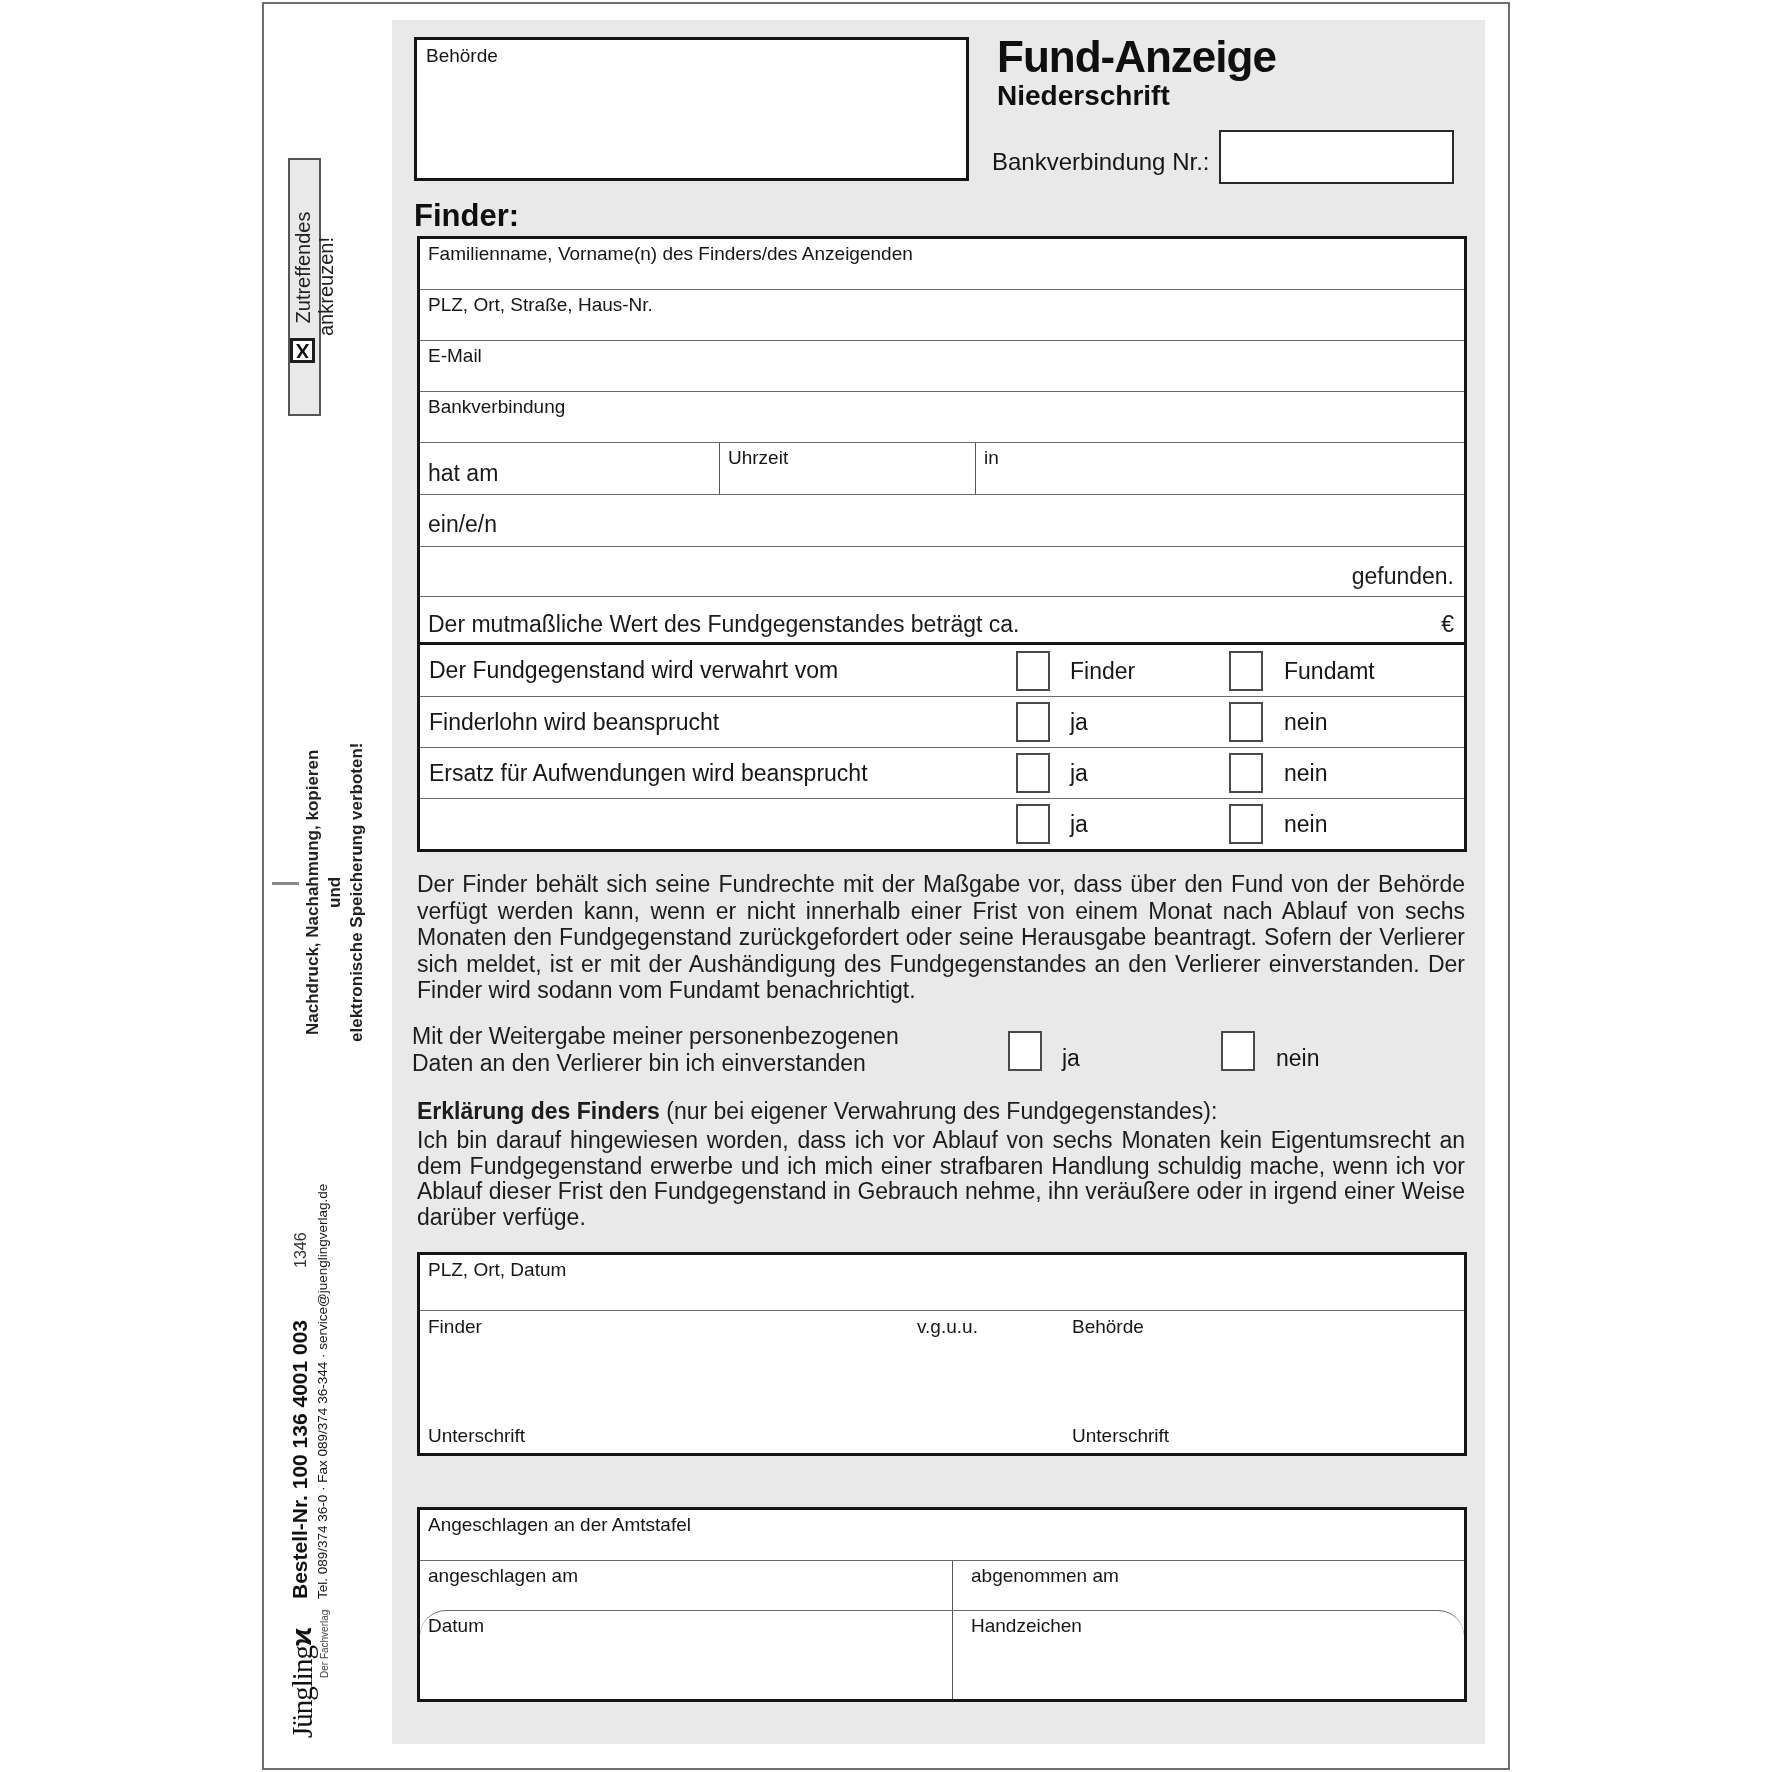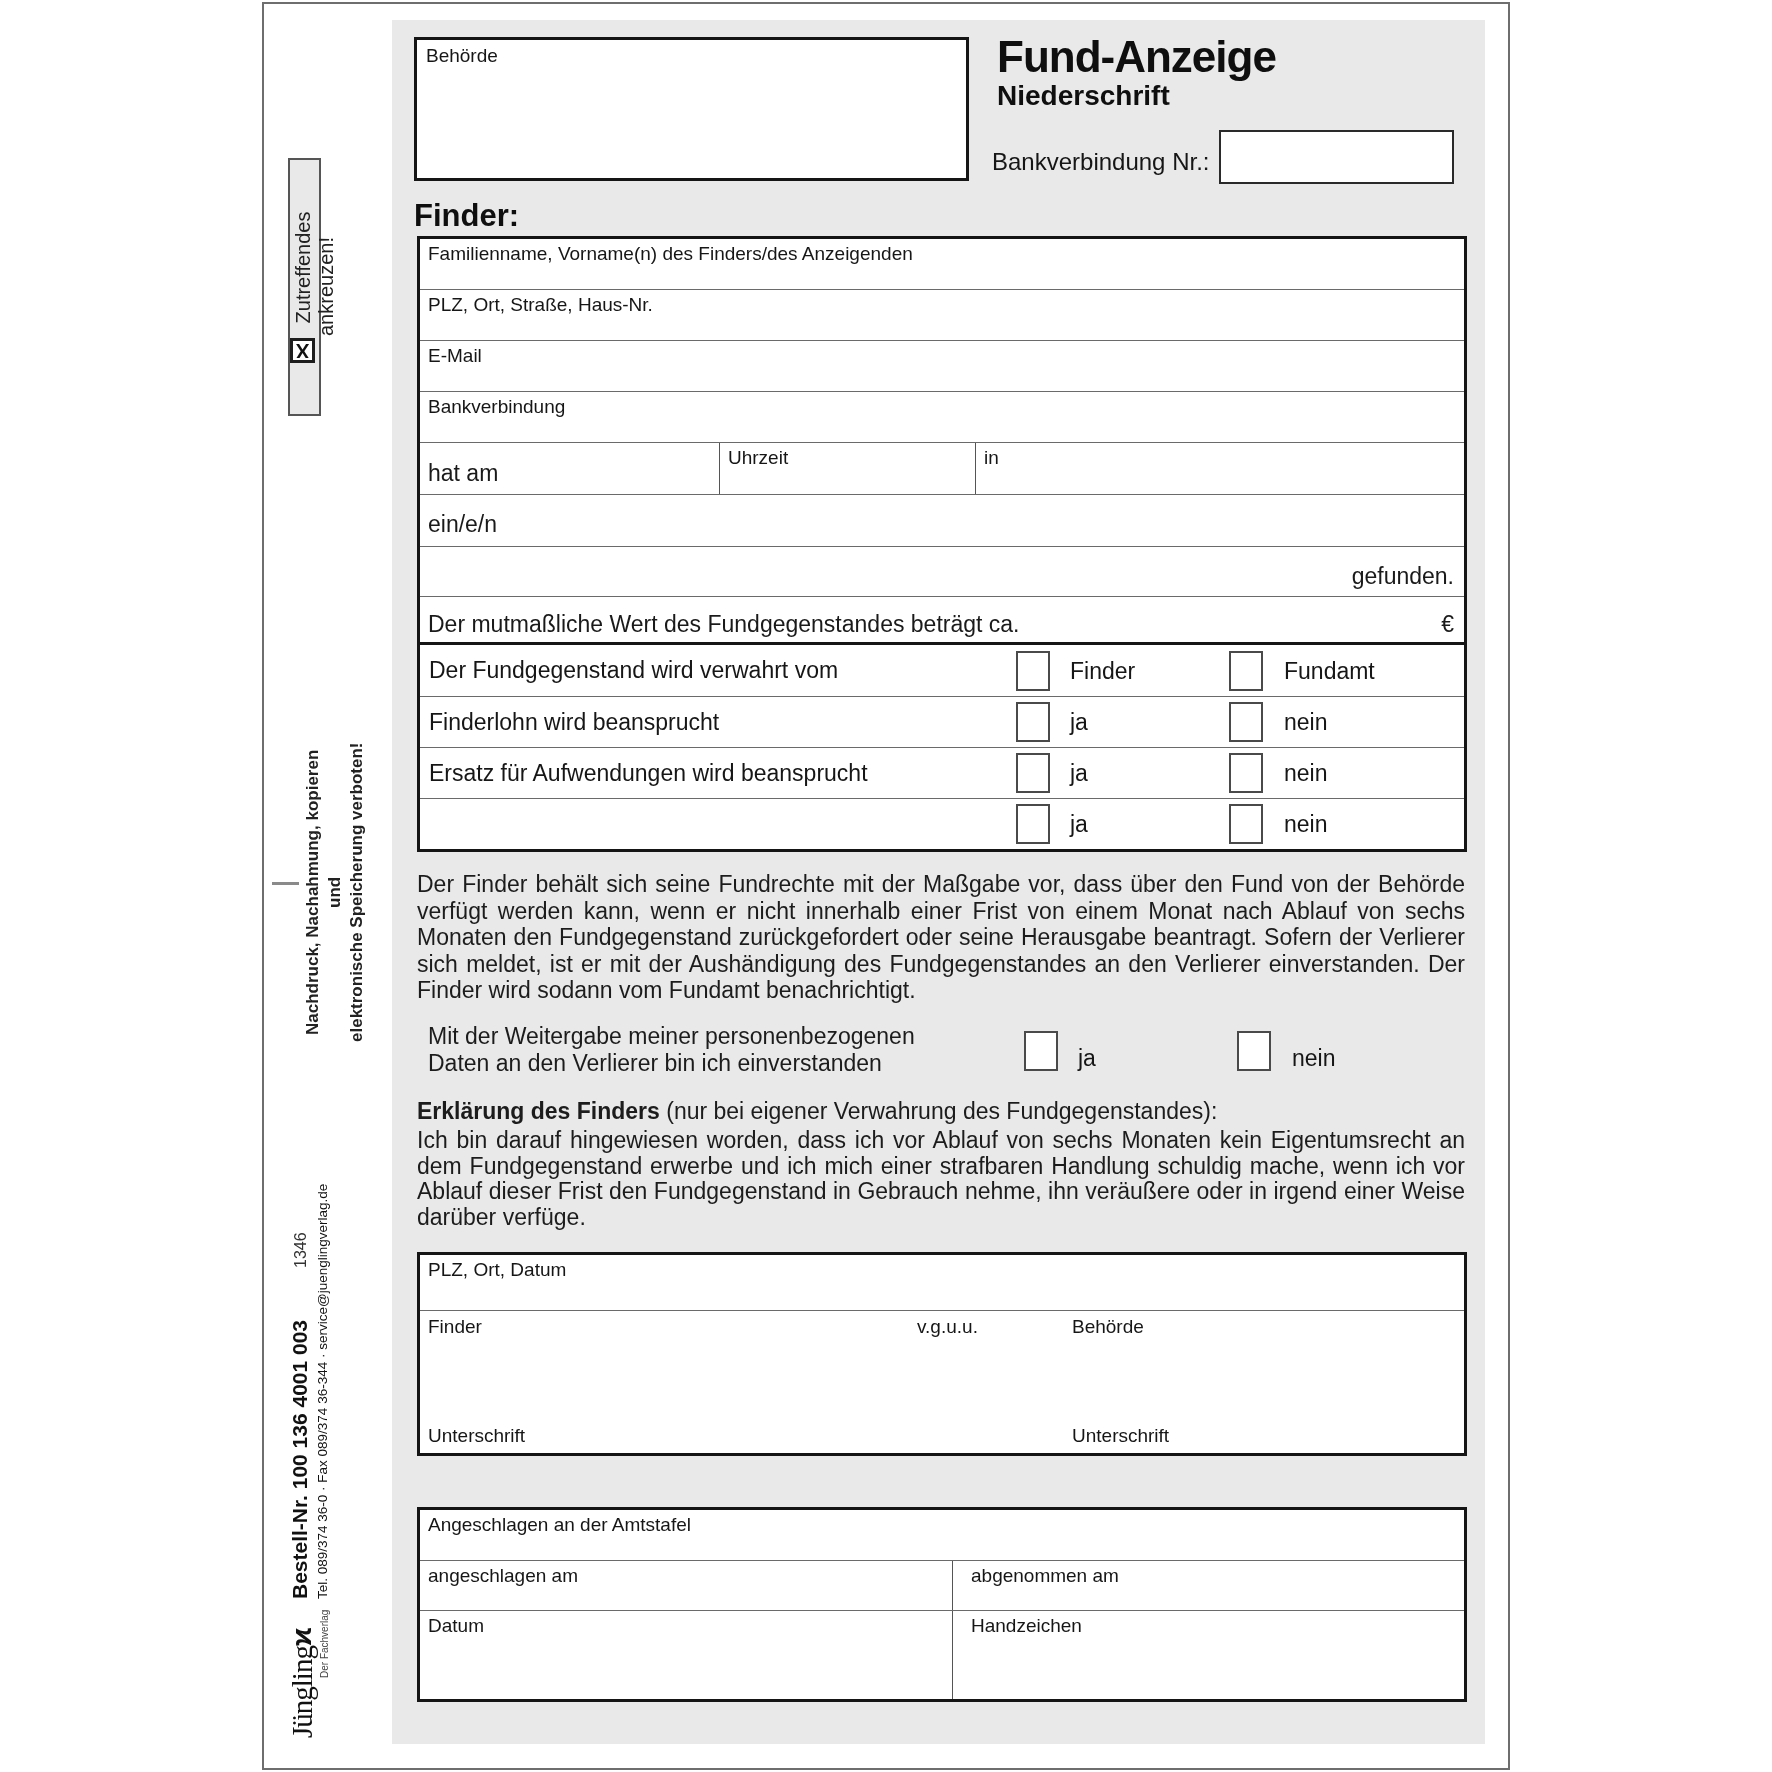--- a/index.html
+++ b/index.html
@@ -76,21 +76,21 @@
   .orow .olabel { font-size:23px; margin-left:9px; color:#161616; }
   .cb { position:absolute; top:50%; transform:translateY(-50%); width:34px; height:40px;
         background:#fff; border:2px solid #4a4a4a; }
   .cb.pos1 { left:596px; } .cb.pos2 { left:809px; }
   .opt { position:absolute; top:50%; transform:translateY(-50%); font-size:23px; color:#161616; }
   .opt.pos1 { left:650px; } .opt.pos2 { left:864px; }
 
   .reservation { position:absolute; left:25px; top:851px; width:1048px; font-size:23px;
                  line-height:26.6px; text-align:justify; color:#1c1c1c; }
 
-  .consent { position:absolute; left:36px; top:1003px; width:1048px; height:64px; }
+  .consent { position:absolute; left:20px; top:1003px; width:1048px; height:64px; }
   .consent .ctext { font-size:23px; line-height:27px; color:#1c1c1c; }
   .consent .cb { top:8px; transform:none; }
   .consent .opt { top:22px; transform:none; }
 
   .decl-heading { position:absolute; left:25px; top:1078px; font-size:23px; color:#1c1c1c; }
   .decl-heading b { font-weight:bold; }
   .decl-body { position:absolute; left:25px; top:1108px; width:1048px; font-size:23px;
                line-height:25.6px; text-align:justify; color:#1c1c1c; }
 
   .stable { position:absolute; left:25px; top:1232px; width:1050px; border:3px solid #151515; background:#fff; }
@@ -99,21 +99,21 @@
   .srow2 .lbl { position:absolute; font-size:19px; color:#161616; }
   .lbl-finder { left:8px; top:5px; }
   .lbl-vguu { left:497px; top:5px; }
   .lbl-behoerde { left:652px; top:5px; }
   .lbl-sig-l { left:8px; bottom:6px; }
   .lbl-sig-r { left:652px; bottom:6px; }
 
   .atable { position:absolute; left:25px; top:1487px; width:1050px; border:3px solid #151515; background:#fff; }
   .arow1 { height:50px; padding:4px 8px; }
   .arow { display:flex; height:50px; border-top:1.5px solid #6a6a6a;gap:8px; }
-  .arow.tall { height:89px; }
+  .arow.tall { height:89px;border-radius:26px; }
   .acell1 { width:533px; padding:4px 8px; border-right:1.5px solid #555; }
   .acell2 { flex:1; padding:4px 10px; }
 </style>
 </head>
 <body>
 
 <div class="canvas">
   <div class="paper">
 
     <div class="ankreuzen rot">

